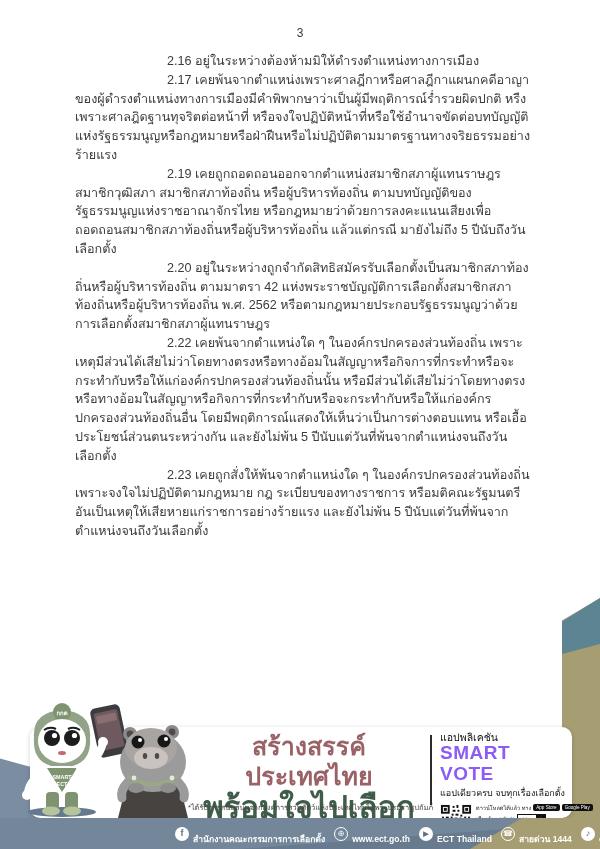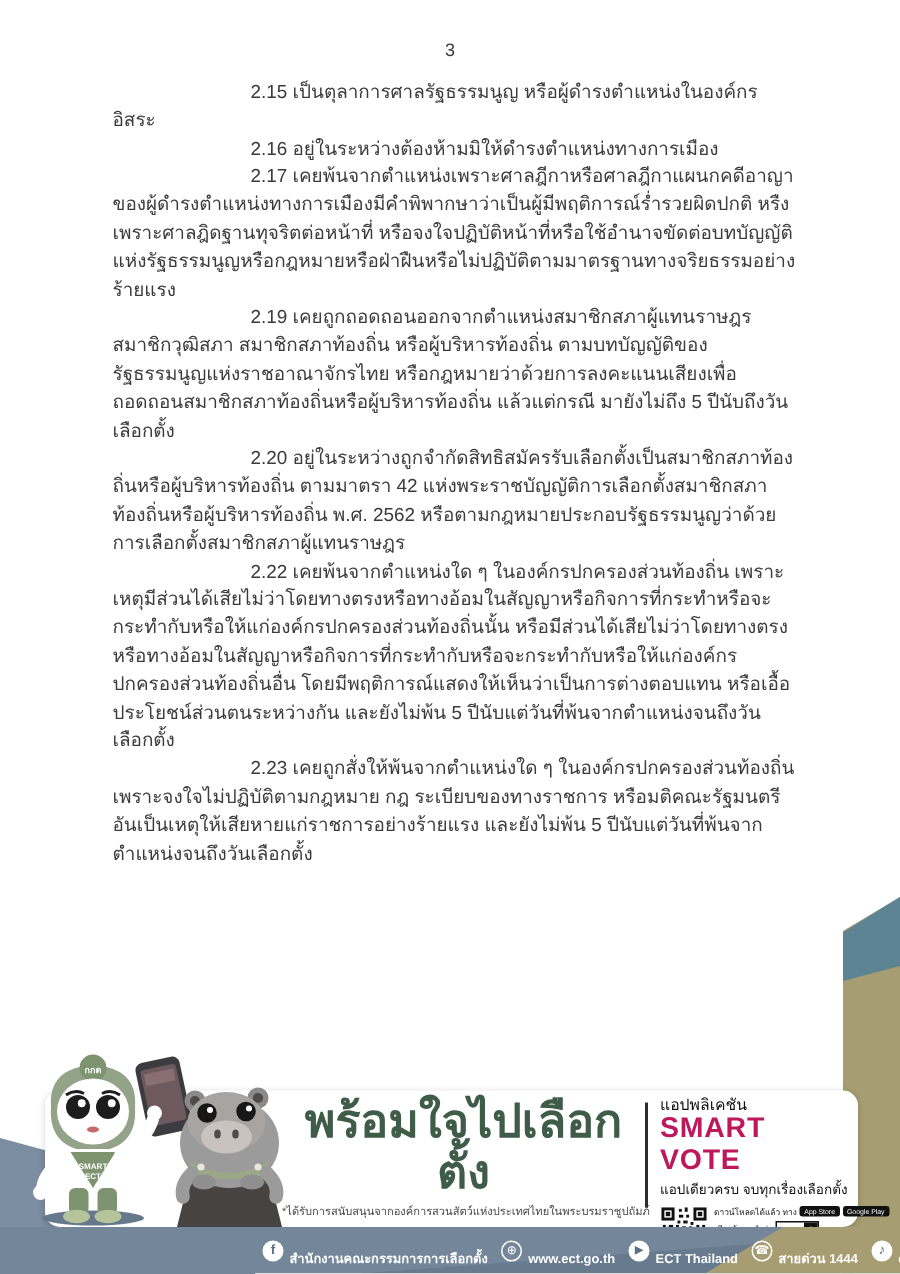--- a/index.html
+++ b/index.html
@@ -46,21 +46,21 @@
        border-radius:10px;box-shadow:0 1px 5px rgba(0,0,0,.18);}
   .headline{position:absolute;left:160px;top:4px;width:238px;text-align:center;}
   .headline-1{font-size:25px;font-weight:bold;color:#9a6266;line-height:1.2;}
   .headline-2{font-size:31px;font-weight:bold;color:#3e5c48;line-height:1.1;}
   .disclaimer{position:absolute;left:158px;top:74px;width:242px;font-size:7.4px;
        font-weight:normal;color:#474747;white-space:nowrap;}
   .divider{position:absolute;left:400px;top:8px;width:1.5px;height:70px;background:#2c2c2c;}
 
   .app-panel{position:absolute;left:410px;top:4px;width:126px;}
   .app-pretitle{font-size:10.5px;color:#111;line-height:1.15;}
-  .app-name{font-size:19px;font-weight:bold;color:#be185d;letter-spacing:.5px;line-height:1.1;}
+  .app-name{font-size:19px;font-weight:bold;color:#8b5cf6;letter-spacing:.5px;line-height:1.1;}
   .app-subtitle{font-size:9px;color:#111;margin-top:1px;white-space:nowrap;}
   .dl-row{display:flex;gap:4px;margin-top:4px;}
   .qr{width:32px;height:32px;flex:0 0 auto;}
   .dl-col{display:flex;flex-direction:column;gap:2px;font-size:5.6px;color:#111;}
   .dl-line1{display:flex;align-items:center;gap:2px;white-space:nowrap;}
   .store-badge{background:#111;color:#fff;border-radius:2px;font-size:4.6px;
        padding:1px 3px;white-space:nowrap;}
   .search-row{display:flex;align-items:center;gap:2px;white-space:nowrap;}
   .search-box{display:inline-flex;align-items:center;border:1px solid #111;height:8px;}
   .search-term{font-size:5.6px;padding:0 3px;color:#111;}
@@ -71,21 +71,20 @@
   
   .mascots{position:absolute;left:14px;top:700px;width:225px;height:119px;}
 </style>
 </head>
 <body>
 
 <div class="page-number">3</div>
 
 <div class="doc-body">
 
-    <p><span>2.15</span>&nbsp;<span>เป็นตุลาการศาลรัฐธรรมนูญ หรือผู้ดำรงตำแหน่งในองค์กรอิสระ</span></p>
 
     <p><span>2.16</span>&nbsp;<span>อยู่ในระหว่างต้องห้ามมิให้ดำรงตำแหน่งทางการเมือง</span></p>
 
     <p><span>2.17</span>&nbsp;<span>เคยพ้นจากตำแหน่งเพราะศาลฎีกาหรือศาลฎีกาแผนกคดีอาญาของผู้ดำรงตำแหน่งทางการเมืองมีคำพิพากษาว่าเป็นผู้มีพฤติการณ์ร่ำรวยผิดปกติ หรืงเพราะศาลฎิดฐานทุจริตต่อหน้าที่ หรือจงใจปฏิบัติหน้าที่หรือใช้อำนาจขัดต่อบทบัญญัติแห่งรัฐธรรมนูญหรือกฎหมายหรือฝ่าฝืนหรือไม่ปฏิบัติตามมาตรฐานทางจริยธรรมอย่างร้ายแรง</span></p>
 
 
     <p><span>2.19</span>&nbsp;<span>เคยถูกถอดถอนออกจากตำแหน่งสมาชิกสภาผู้แทนราษฎร สมาชิกวุฒิสภา สมาชิกสภาท้องถิ่น หรือผู้บริหารท้องถิ่น ตามบทบัญญัติของรัฐธรรมนูญแห่งราชอาณาจักรไทย หรือกฎหมายว่าด้วยการลงคะแนนเสียงเพื่อถอดถอนสมาชิกสภาท้องถิ่นหรือผู้บริหารท้องถิ่น แล้วแต่กรณี มายังไม่ถึง 5 ปีนับถึงวันเลือกตั้ง</span></p>
 
     <p><span>2.20</span>&nbsp;<span>อยู่ในระหว่างถูกจำกัดสิทธิสมัครรับเลือกตั้งเป็นสมาชิกสภาท้องถิ่นหรือผู้บริหารท้องถิ่น ตามมาตรา 42 แห่งพระราชบัญญัติการเลือกตั้งสมาชิกสภาท้องถิ่นหรือผู้บริหารท้องถิ่น พ.ศ. 2562 หรือตามกฎหมายประกอบรัฐธรรมนูญว่าด้วยการเลือกตั้งสมาชิกสภาผู้แทนราษฎร</span></p>
 
@@ -95,20 +94,21 @@
     <p><span>2.23</span>&nbsp;<span>เคยถูกสั่งให้พ้นจากตำแหน่งใด ๆ ในองค์กรปกครองส่วนท้องถิ่นเพราะจงใจไม่ปฏิบัติตามกฎหมาย กฎ ระเบียบของทางราชการ หรือมติคณะรัฐมนตรี อันเป็นเหตุให้เสียหายแก่ราชการอย่างร้ายแรง และยังไม่พ้น 5 ปีนับแต่วันที่พ้นจากตำแหน่งจนถึงวันเลือกตั้ง</span></p>
   </div>
 
 <div class="ribbon"></div>
 <div class="ribbon-teal"></div>
 
 <div class="floor"></div>
 
 <div class="banner">
   <div class="headline">
+    <div class="headline-1">สร้างสรรค์ประเทศไทย</div>
     <div class="headline-2">พร้อมใจไปเลือกตั้ง</div>
   </div>
   <div class="disclaimer">*ได้รับการสนับสนุนจากองค์การสวนสัตว์แห่งประเทศไทยในพระบรมราชูปถัมภ์</div>
   <div class="divider"></div>
 
   <div class="app-panel">
     <div class="app-pretitle">แอปพลิเคชัน</div>
     <div class="app-name">SMART VOTE</div>
     <div class="app-subtitle">แอปเดียวครบ จบทุกเรื่องเลือกตั้ง</div>
     <div class="dl-row">

